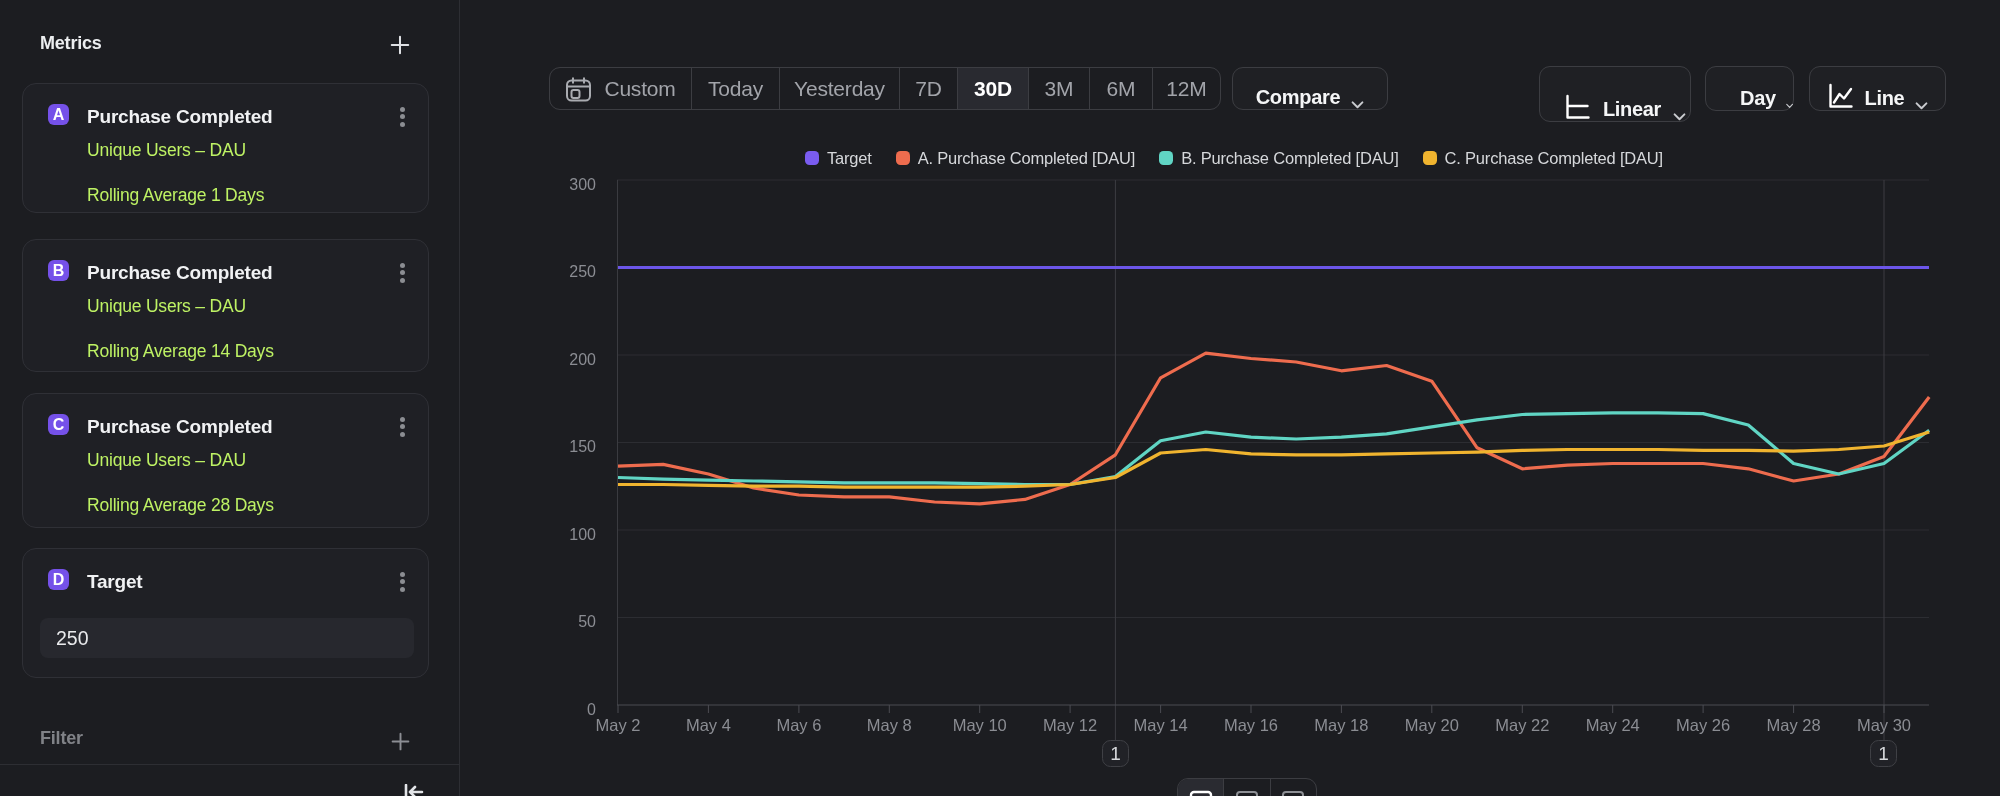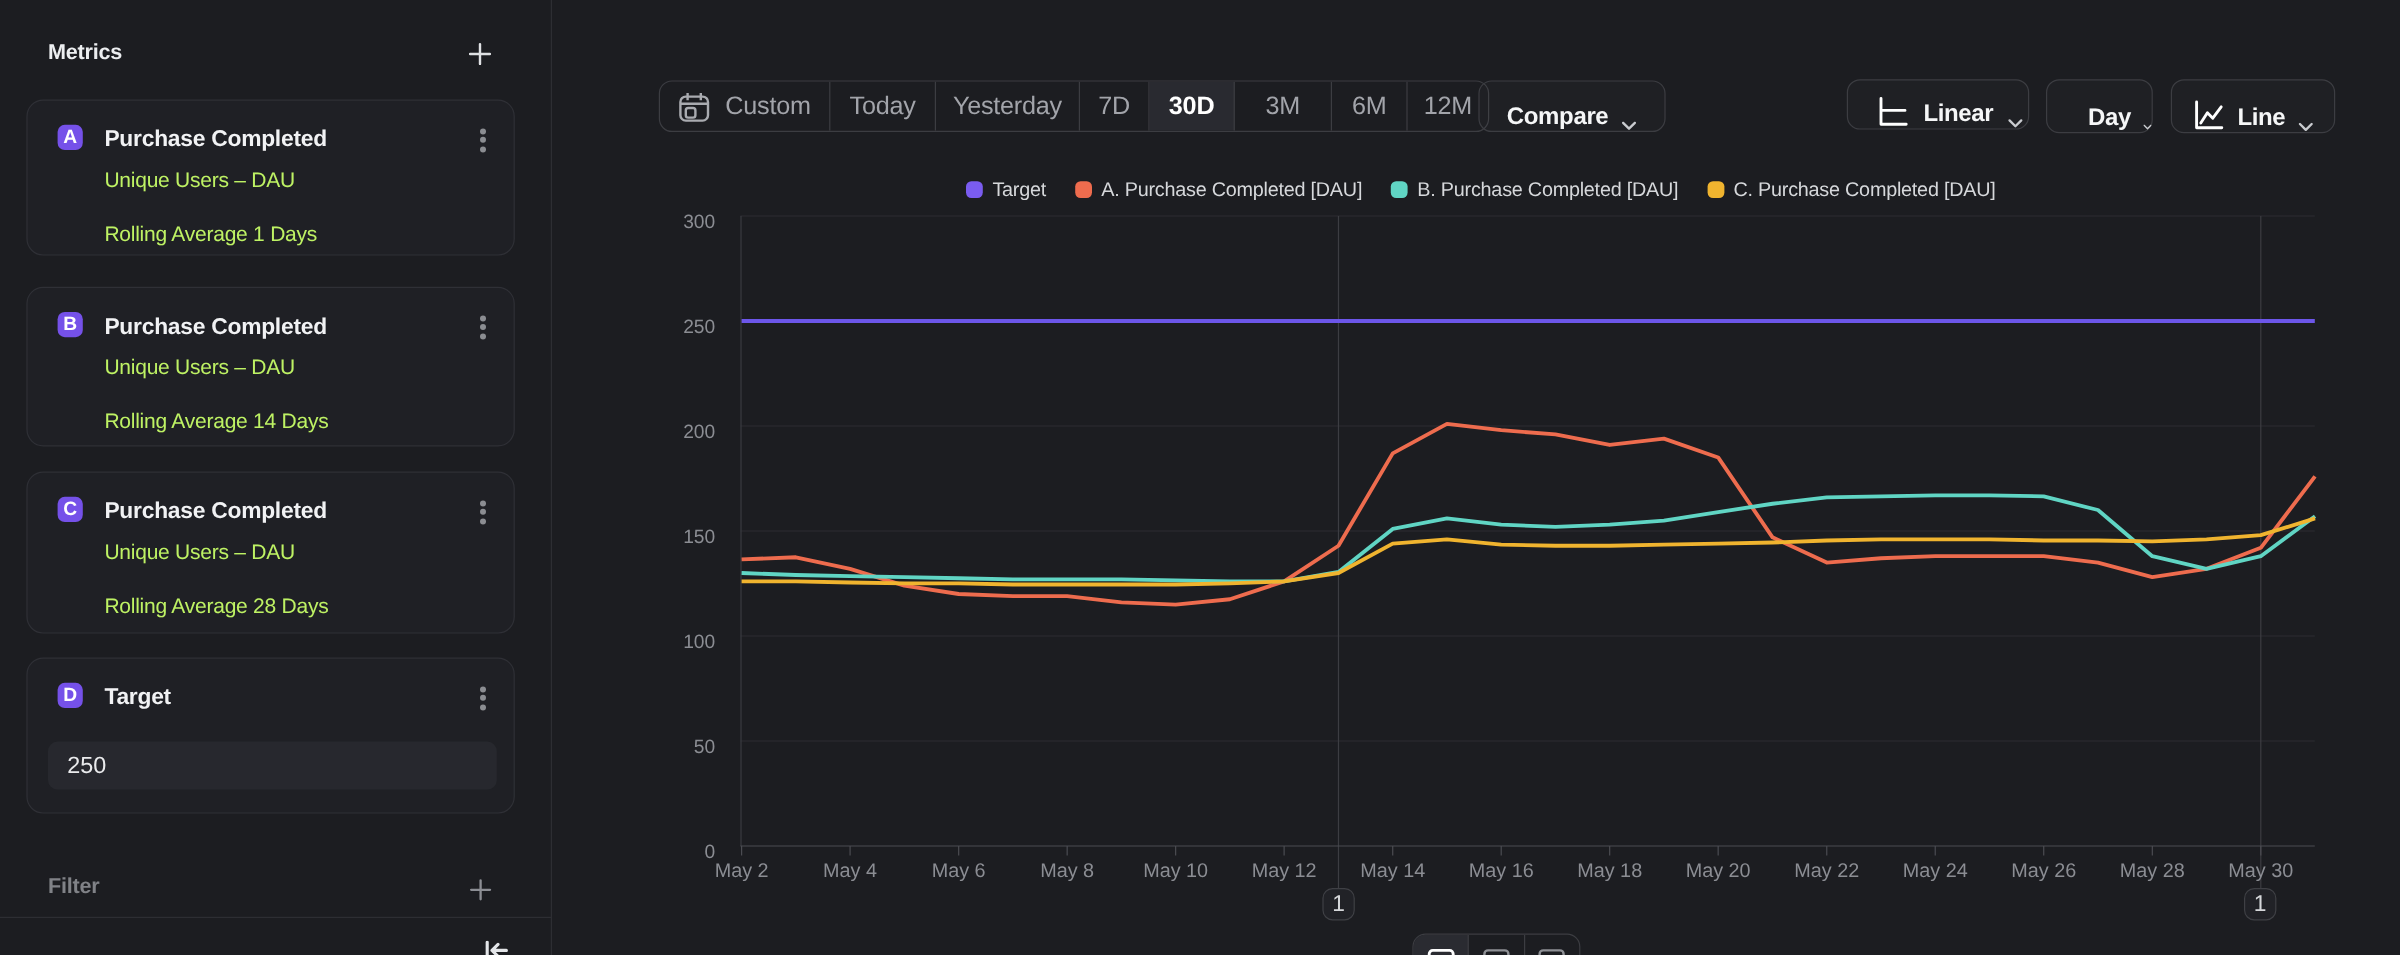--- a/index.html
+++ b/index.html
@@ -84,29 +84,29 @@
     <svg width="27" height="28" viewBox="0 0 27 28" fill="none" stroke="#a9abb0" stroke-width="2">
         <rect x="2" y="5.5" width="23" height="20" rx="4.5"></rect>
         <path d="M2 11.5h23M8 2.5v6M19 2.5v6"></path>
         <rect x="6.5" y="15" width="8" height="8" rx="2"></rect>
       </svg>
     Custom</div>
   <div class="seg" style="width:88px;">Today</div>
   <div class="seg" style="width:120px;">Yesterday</div>
   <div class="seg" style="width:58px;">7D</div>
   <div class="seg active" style="width:71px;">30D</div>
-  <div class="seg" style="width:81px;">3M</div>
+  <div class="seg" style="width:61px;">3M</div>
   <div class="seg" style="width:63px;">6M</div>
   <div class="seg" style="width:67px;">12M</div>
 </div>
 <div class="btn" style="left:1232px;top:67px;width:156px;height:43px;gap:11px;">Compare <svg width="13" height="8" viewBox="0 0 14 9">
       <path d="M1.5 1.5L7 7l5.5-5.5" stroke="#c9cbcf" stroke-width="2.2" fill="none" stroke-linecap="round" stroke-linejoin="round"></path>
     </svg></div>
 
-<div class="btn" style="left:1539px;top:66px;width:152px;height:42px;gap:12px;padding-left:20px;">
+<div class="btn" style="left:1539px;top:66px;width:152px;height:56px;gap:12px;padding-left:20px;">
   <svg width="27" height="28" viewBox="0 0 27 28">
       <path d="M3.5 3v21.5H24.5M3.5 13h20" stroke="#fff" stroke-width="2.4" fill="none" stroke-linecap="round" stroke-linejoin="round"></path>
     </svg>
   Linear <svg width="13" height="8" viewBox="0 0 14 9">
       <path d="M1.5 1.5L7 7l5.5-5.5" stroke="#c9cbcf" stroke-width="2.2" fill="none" stroke-linecap="round" stroke-linejoin="round"></path>
     </svg></div>
 <div class="btn" style="left:1705px;top:66px;width:89px;height:45px;gap:10px;padding-left:34px;">Day <svg width="13" height="8" viewBox="0 0 14 9">
       <path d="M1.5 1.5L7 7l5.5-5.5" stroke="#c9cbcf" stroke-width="2.2" fill="none" stroke-linecap="round" stroke-linejoin="round"></path>
     </svg></div>
 <div class="btn" style="left:1809px;top:66px;width:137px;height:45px;gap:11px;">

